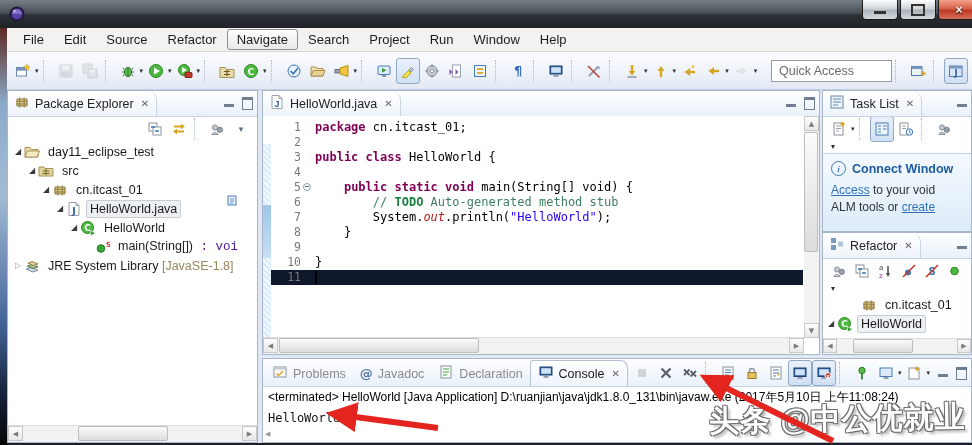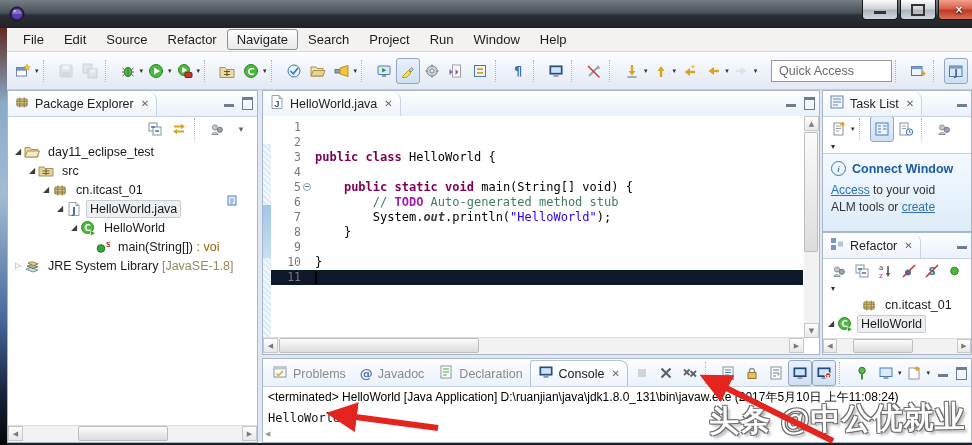--- a/index.html
+++ b/index.html
@@ -55,38 +55,38 @@
   .vtoolbar.left{justify-content:flex-start;padding-left:4px;}
   .vmenu-row{height:13px;display:flex;align-items:center;padding-left:8px;color:#6b7b8c;}
   
   .trow{display:flex;align-items:center;height:19px;font-size:12.5px;color:#1a1a1a;white-space:nowrap;}
   .twisty{width:12px;text-align:center;font-family:"DejaVu Sans",sans-serif;font-size:8px;color:#3c3c3c;flex:none;}
   .twisty.col{color:#9a9a9a;}
   .trow .ic{display:inline-flex;margin-right:4px;flex:none;}
   .tlabel{padding:1px 3px;border:1px solid transparent;border-radius:2px;}
   .trow.selected .tlabel{background:#edf0f3;border:1px solid #c6ccd4;}
   .tdetail{color:#98875f;}
-  .tdetail.gray{color:#a16207;}
+  .tdetail.gray{color:#4c1d95;font-family:Liberation Mono, monospace;}
   
   #editor-body{position:absolute;left:0;top:25px;right:0;bottom:0;background:#fff;}
   #fold-strip{position:absolute;left:0;top:28px;width:8px;bottom:16px;
     background:repeating-linear-gradient(45deg,#dcebf8 0 2px,#f2f8fd 2px 4px);}
   #range-ind{position:absolute;left:0;width:8px;background:linear-gradient(#9ec7ea,#c8e0f4);}
   .eline{position:relative;display:flex;height:15px;line-height:15px;
     font-family:"DejaVu Sans Mono",monospace;font-size:12px;}
   .eline .ln{width:30px;text-align:right;color:#787878;flex:none;font-size:11.5px;}
   .eline .fold{width:14px;flex:none;position:relative;}
   .fold .fm{position:absolute;left:2px;top:3px;width:8px;height:8px;border:1px solid #8ca0b4;border-radius:50%;
     background:#fff;box-sizing:border-box;}
   .fold .fm::after{content:"";position:absolute;left:1px;top:2.2px;width:4px;height:1.2px;background:#5a6e82;}
   .eline .code{white-space:pre;}
   .eline.cur{background:#0f172a;}
   .cursor{position:absolute;left:44px;top:1px;width:1.5px;height:13px;background:#000;}
   .k{color:#7f0055;font-weight:bold;} .p{color:#000;} .c{color:#3f7f5f;}
-  .t{color:#a21caf;font-weight:bold;} .s{color:#2a00ff;} .f{color:#404040;font-style:italic;font-weight:bold;}
+  .t{color:#15803d;font-weight:bold;} .s{color:#2a00ff;} .f{color:#b91c1c;font-style:italic;font-weight:normal;}
   .task-mark{position:absolute;left:11px;width:10px;height:11px;}
   
   .sb{position:absolute;background:#f2f2f2;}
   .sb .arr{position:absolute;width:15px;height:15px;background:linear-gradient(#fdfdfd,#e8e8e8);
     border:1px solid #c8c8c8;box-sizing:border-box;color:#7a7a7a;font-size:7px;display:flex;align-items:center;justify-content:center;
     font-family:"DejaVu Sans",sans-serif;}
   .sb .thumb{position:absolute;background:linear-gradient(#fbfbfb,#dcdcdc);border:1px solid #bdbdbd;border-radius:2px;box-sizing:border-box;}
   
   #mylyn{position:absolute;left:0;right:0;top:62px;bottom:0;border-top:1px solid #bcd4e8;
     background:linear-gradient(#f4f9fe,#ddecf9);padding:7px 8px;box-sizing:border-box;overflow:hidden;}
@@ -546,20 +546,21 @@
         <span class="pb-max"></span>
       </span>
     </div>
     <div id="editor-body">
       <div id="fold-strip"></div>
       <div id="range-ind" style="top: 89px; height: 52.5px;"></div>
       <div id="code-lines" style="position:absolute;left:8px;top:4px;right:16px;">
           <div class="eline">
             <span class="ln">1</span>
             <span class="fold"></span>
+            <span class="code"><span class="k">package</span><span class="p"> cn.itcast_01;</span></span>
           </div>
           <div class="eline">
             <span class="ln">2</span>
             <span class="fold"></span>
             <span class="code"></span>
           </div>
           <div class="eline">
             <span class="ln">3</span>
             <span class="fold"></span>
             <span class="code"><span class="k">public</span><span class="p"> </span><span class="k">class</span><span class="p"> HelloWorld {</span></span>

